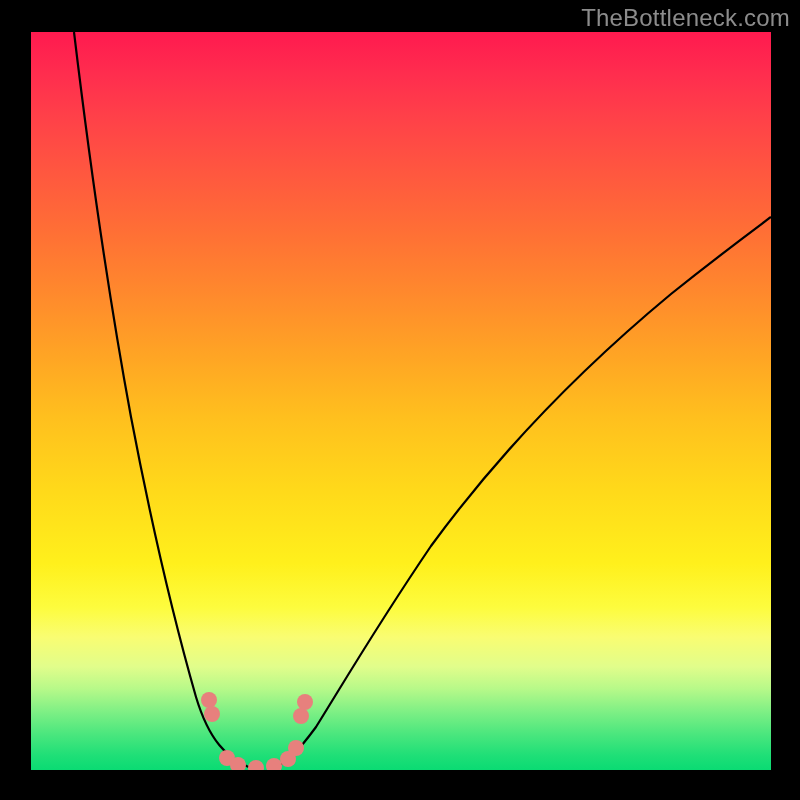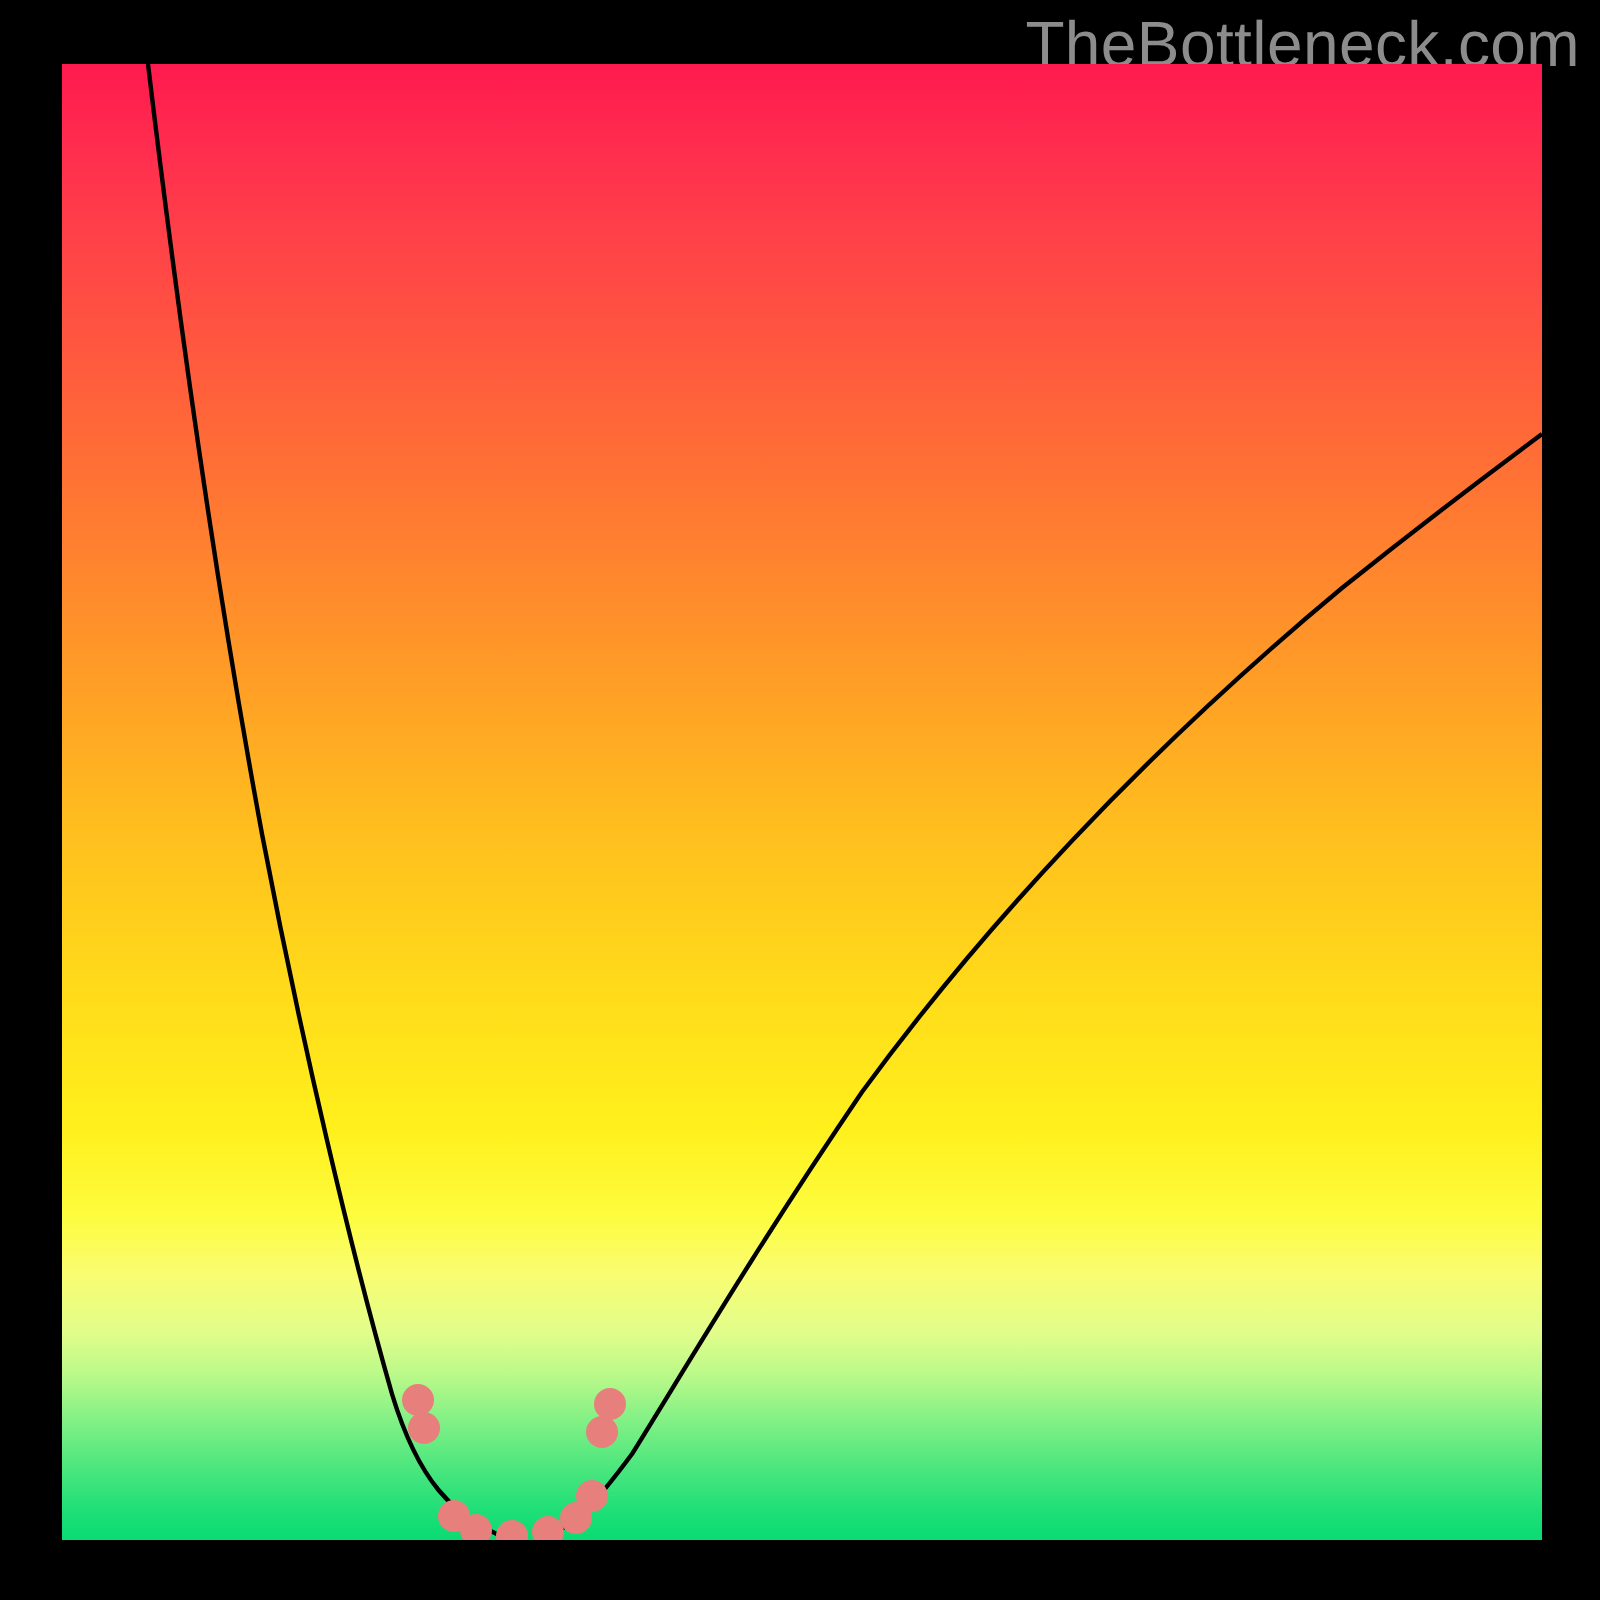--- a/index.html
+++ b/index.html
@@ -54,21 +54,21 @@
   }
   svg.curves {
     position: absolute;
     inset: 0;
   }
   .watermark {
     position: absolute;
     top: 4px;
     right: 10px;
     color: #8c8c8c;
-    font-size: 32px;
+    font-size: 24px;
     font-weight: 500;
     letter-spacing: 0.2px;
   }
 </style>
 </head>
 <body>
 
 <div class="frame">
   <div class="watermark">TheBottleneck.com</div>
 

